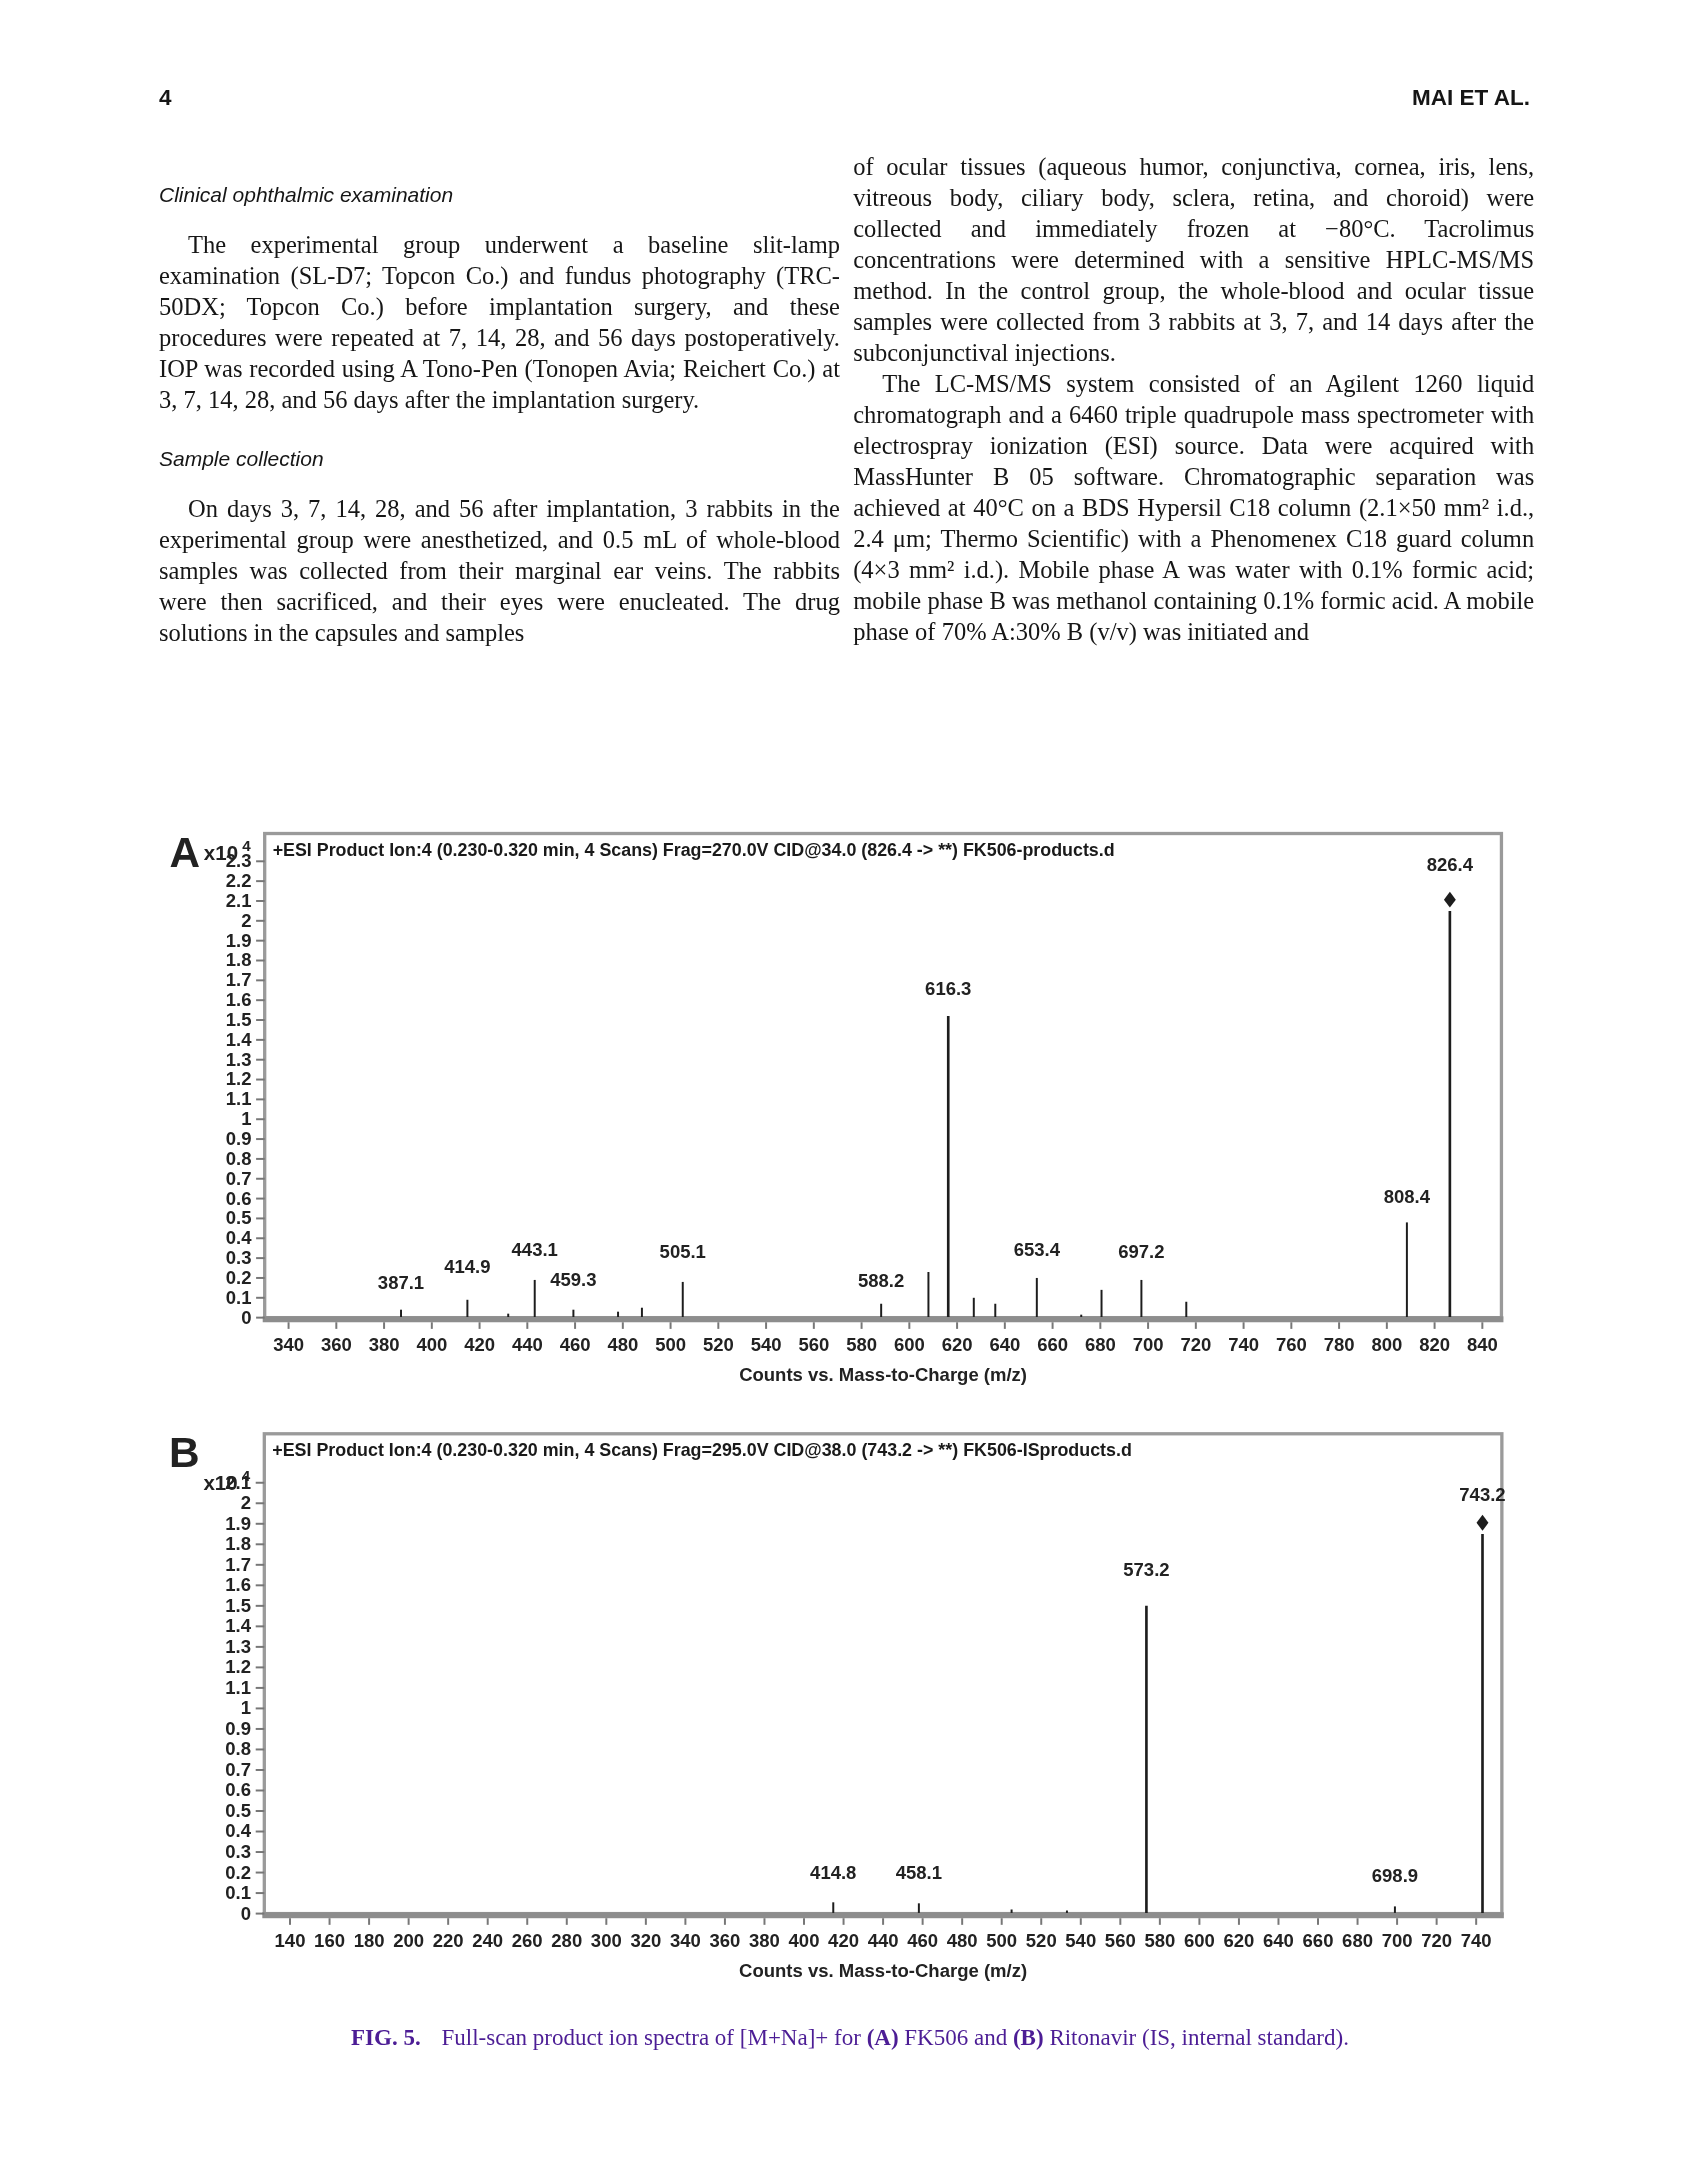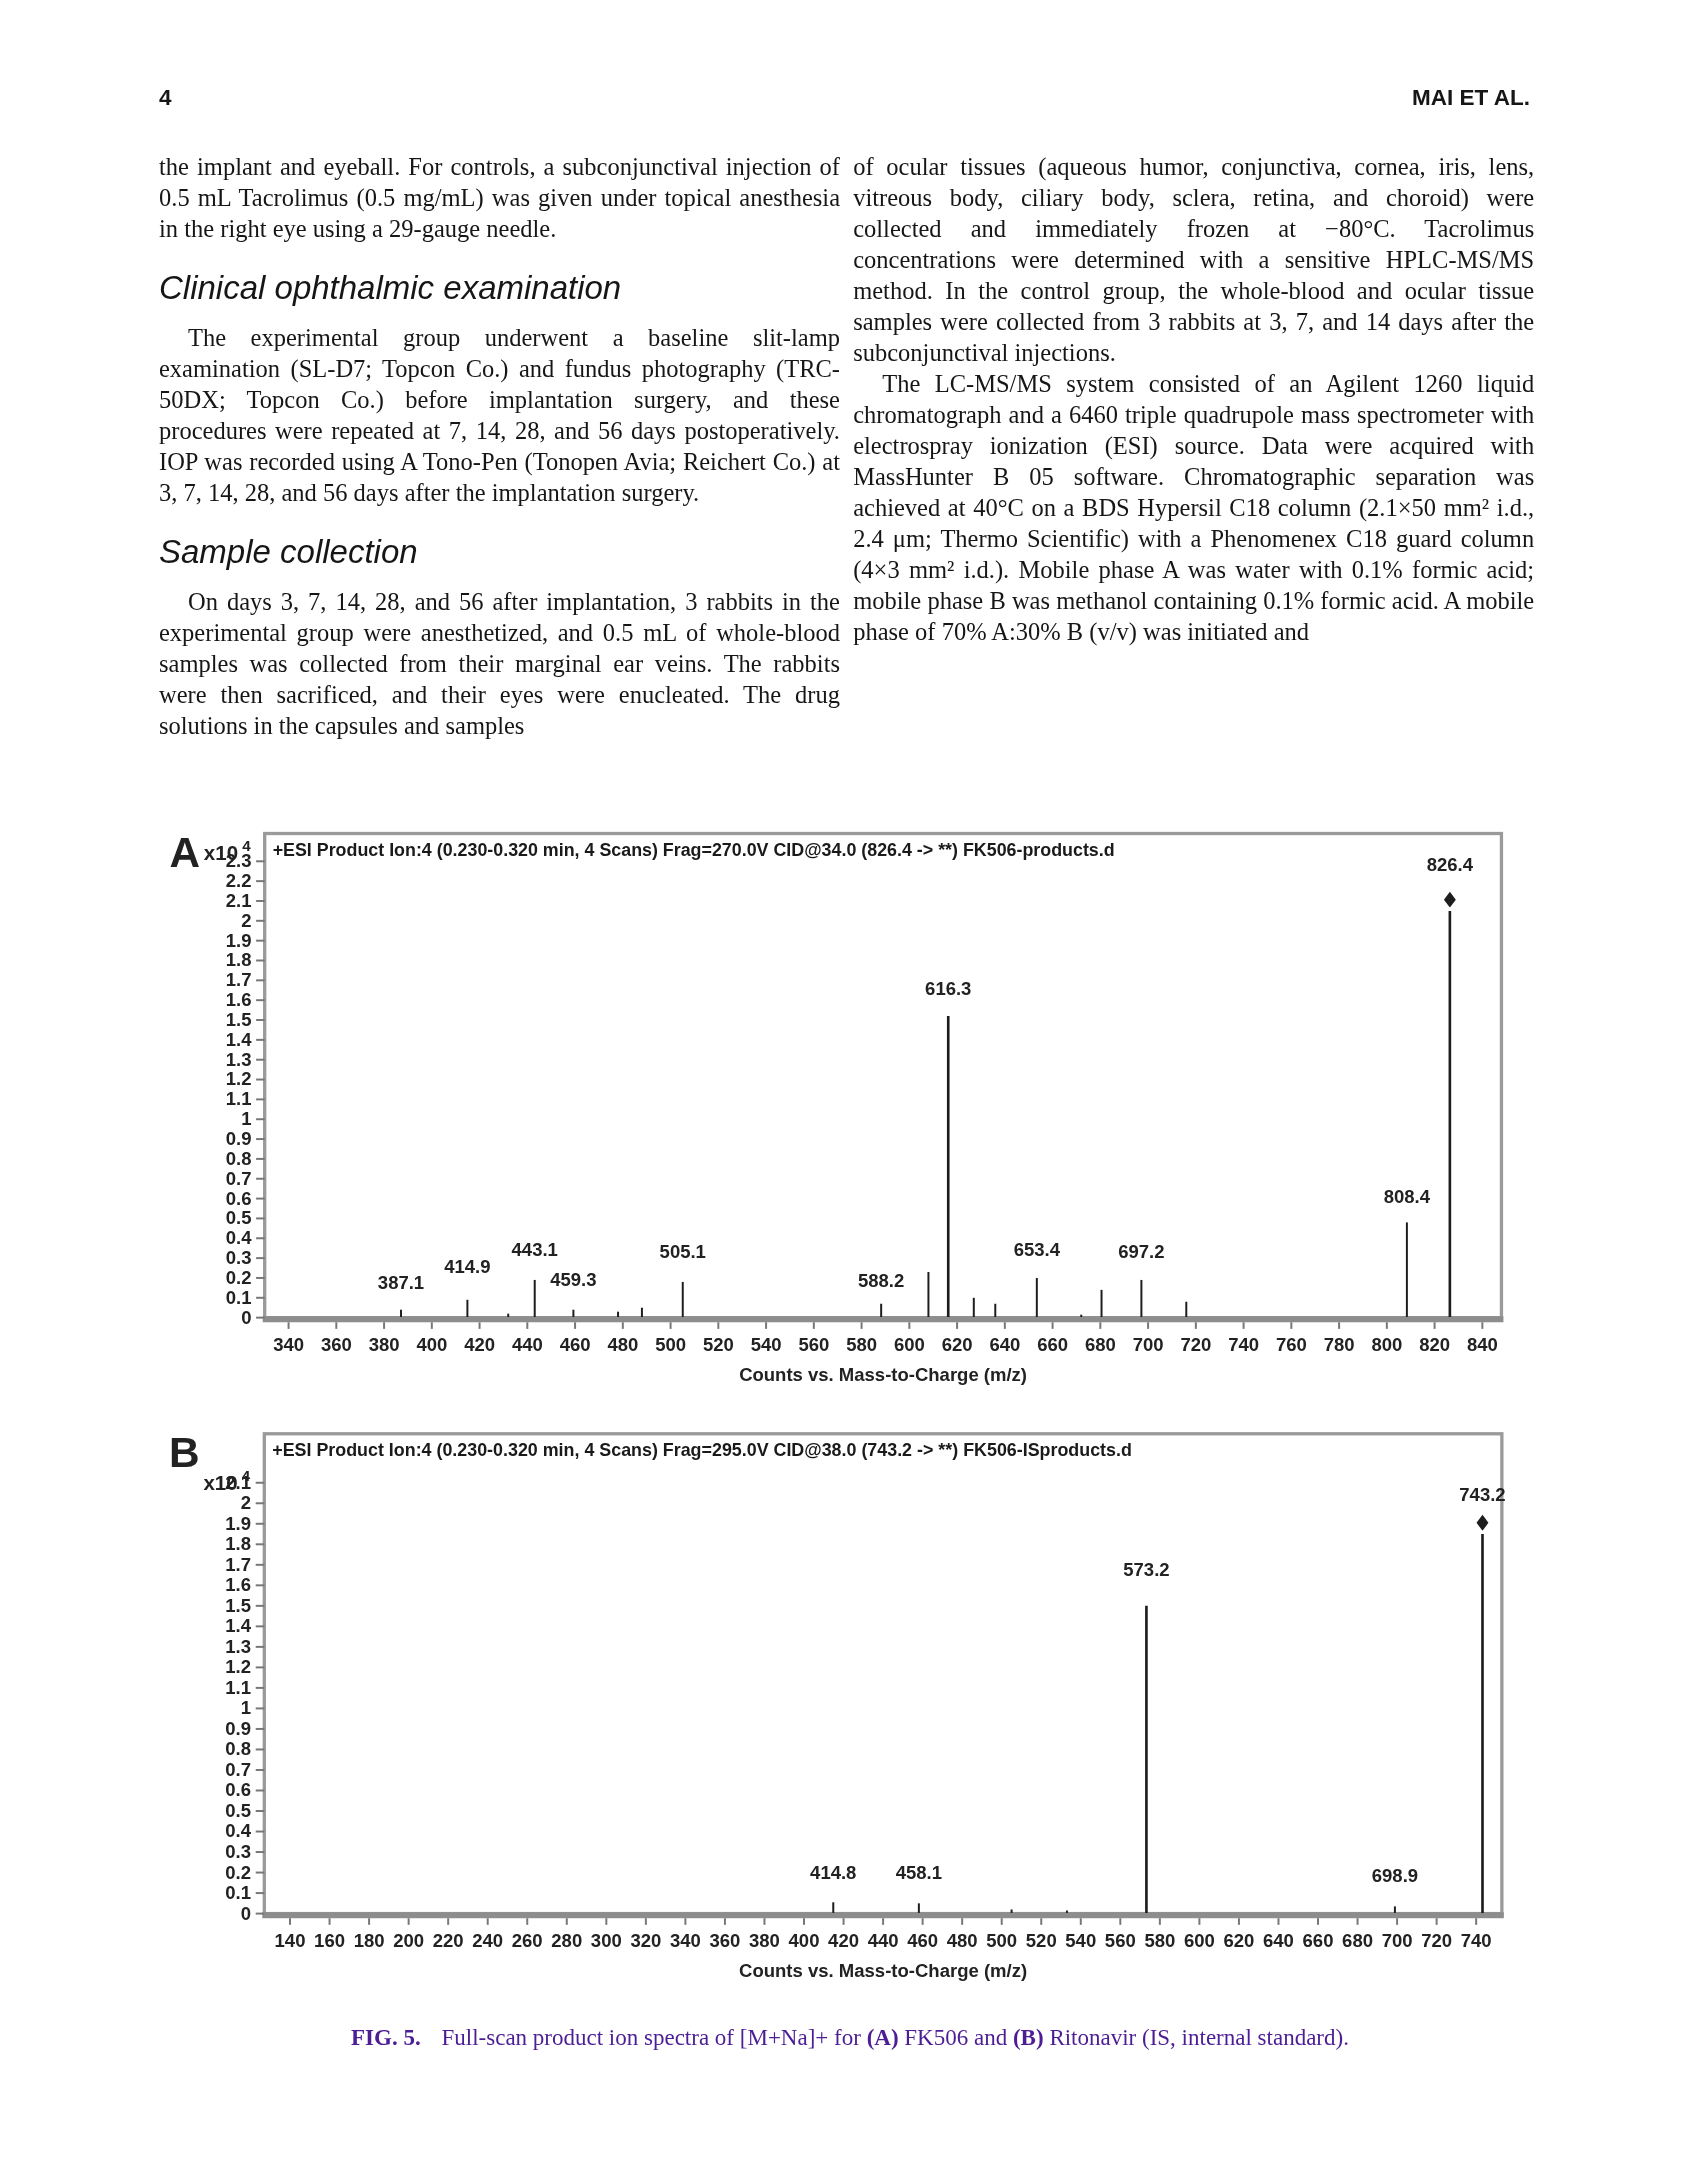--- a/index.html
+++ b/index.html
@@ -6,41 +6,40 @@
   .page{position:relative;width:1687px;height:2183px;background:#ffffff;overflow:hidden;
         font-family:"Liberation Serif", serif;color:#161616;}
   .header{position:absolute;top:85px;left:159px;right:157px;display:flex;
           justify-content:space-between;align-items:baseline;
           font-family:"Liberation Sans", sans-serif;font-weight:bold;font-size:22.5px;}
   .content{position:absolute;top:151px;left:159px;width:1376px;display:flex;gap:13.2px;}
   .col{width:681px;font-size:24.5px;line-height:31px;text-align:justify;}
   .col p{margin:0;}
   .col p.indent{text-indent:29px;}
   .col h3{font-family:"Liberation Sans", sans-serif;font-style:italic;font-weight:normal;
-          font-size:33px;margin:29px 0 20px 0;line-height:29px;text-align:left;}
+          font-size:21px;margin:29px 0 20px 0;line-height:29px;text-align:left;}
   .figure{position:absolute;top:815px;left:165px;width:1370px;}
   .figure svg{display:block;}
   .svg-b{margin-top:6.6px;}
   .caption{margin-top:30px;text-align:center;font-size:23px;line-height:29px;color:#4c1d95;}
   .caption b{font-weight:bold;}
   .cap-label{font-weight:bold;margin-right:9.3px;}
 </style>
 </head>
 <body>
 
 <div class="page">
 
   <div class="header">
     <span>4</span>
     <span>MAI ET AL.</span>
   </div>
 
   <div class="content">
     <div class="col" id="col-left">
-        <p>the implant and eyeball. For controls, a subconjunctival injection of 0.5 mL Tacrolimus (0.5 mg/mL) was given under topical anesthesia in the right eye using a 29-gauge needle.</p>
         <h3>Clinical ophthalmic examination</h3>
         <p class="indent">The experimental group underwent a baseline slit-lamp examination (SL-D7; Topcon Co.) and fundus photography (TRC-50DX; Topcon Co.) before implantation surgery, and these procedures were repeated at 7, 14, 28, and 56 days postoperatively. IOP was recorded using A Tono-Pen (Tonopen Avia; Reichert Co.) at 3, 7, 14, 28, and 56 days after the implantation surgery.</p>
         <h3>Sample collection</h3>
         <p class="indent">On days 3, 7, 14, 28, and 56 after implantation, 3 rabbits in the experimental group were anesthetized, and 0.5 mL of whole-blood samples was collected from their marginal ear veins. The rabbits were then sacrificed, and their eyes were enucleated. The drug solutions in the capsules and samples</p>
       </div>
     <div class="col" id="col-right">
         <p>of ocular tissues (aqueous humor, conjunctiva, cornea, iris, lens, vitreous body, ciliary body, sclera, retina, and choroid) were collected and immediately frozen at −80°C. Tacrolimus concentrations were determined with a sensitive HPLC-MS/MS method. In the control group, the whole-blood and ocular tissue samples were collected from 3 rabbits at 3, 7, and 14 days after the subconjunctival injections.</p>
         <p class="indent">The LC-MS/MS system consisted of an Agilent 1260 liquid chromatograph and a 6460 triple quadrupole mass spectrometer with electrospray ionization (ESI) source. Data were acquired with MassHunter B 05 software. Chromatographic separation was achieved at 40°C on a BDS Hypersil C18 column (2.1×50 mm² i.d., 2.4 μm; Thermo Scientific) with a Phenomenex C18 guard column (4×3 mm² i.d.). Mobile phase A was water with 0.1% formic acid; mobile phase B was methanol containing 0.1% formic acid. A mobile phase of 70% A:30% B (v/v) was initiated and</p>
       </div>
   </div>

